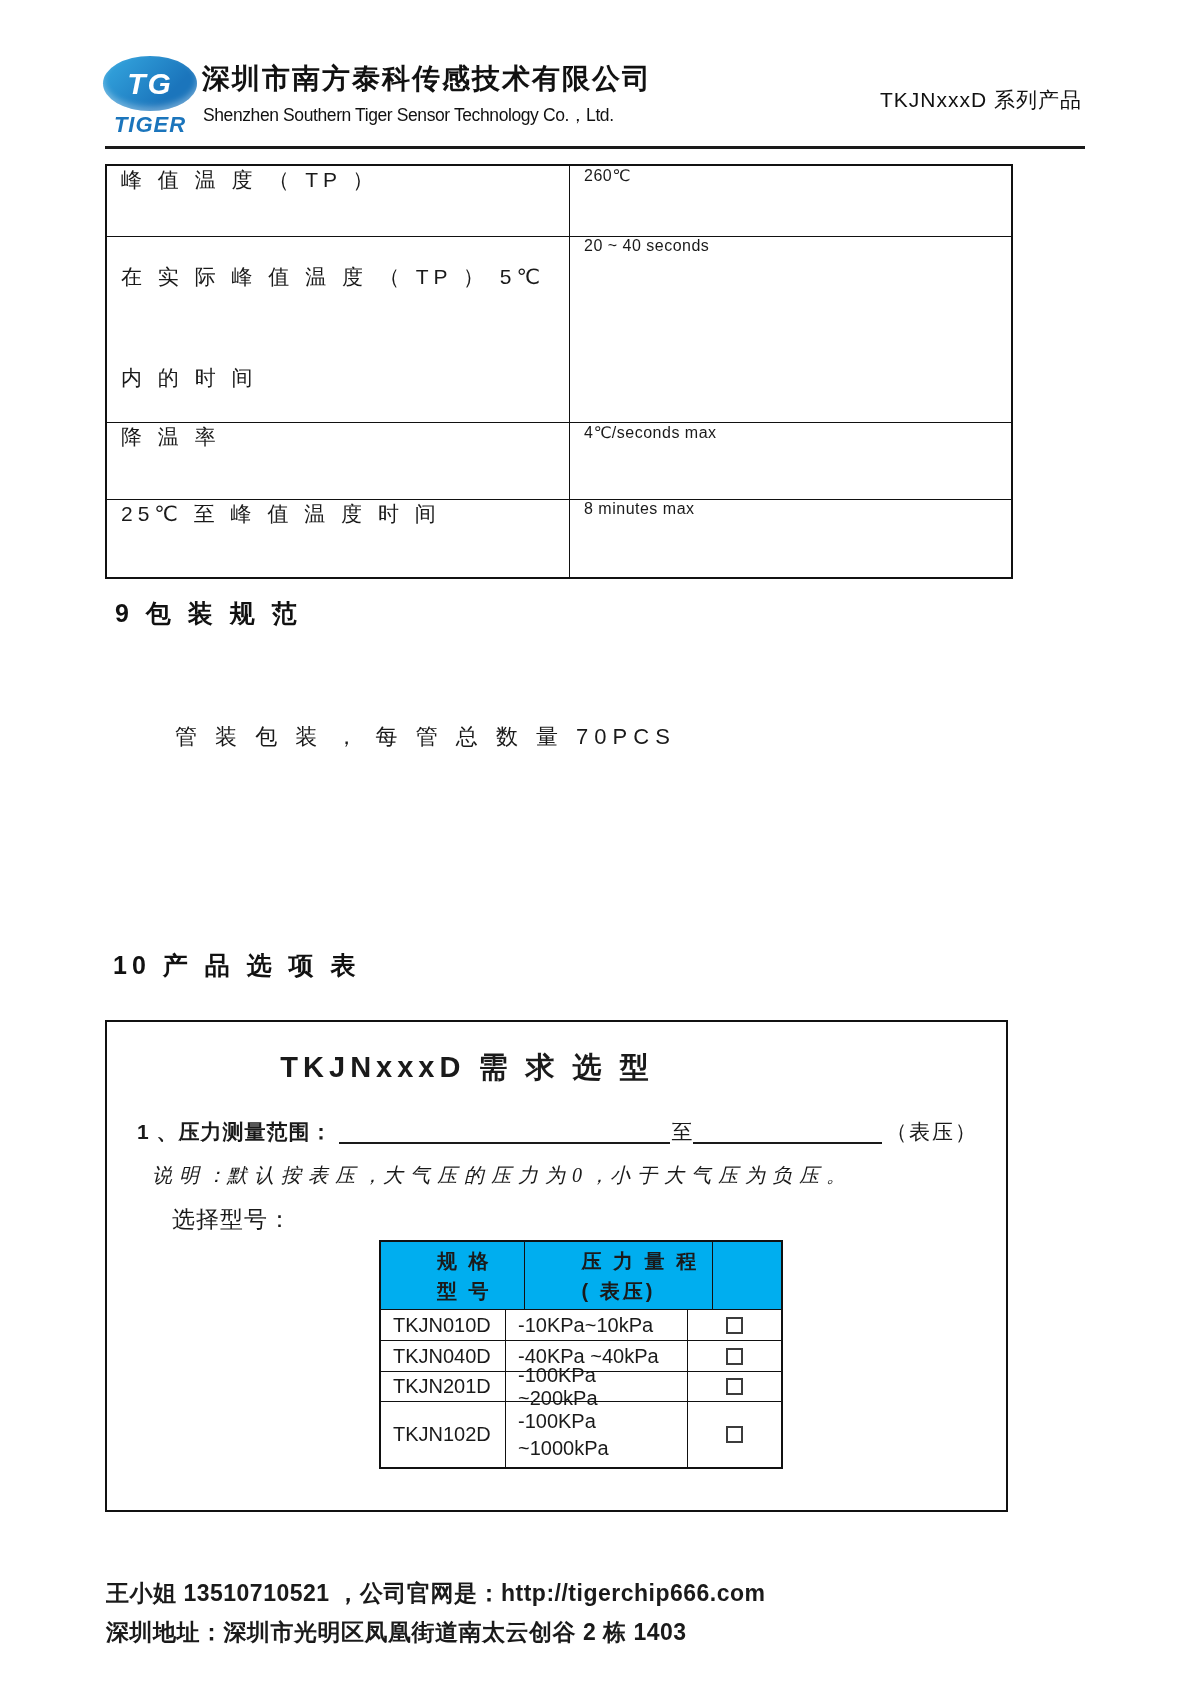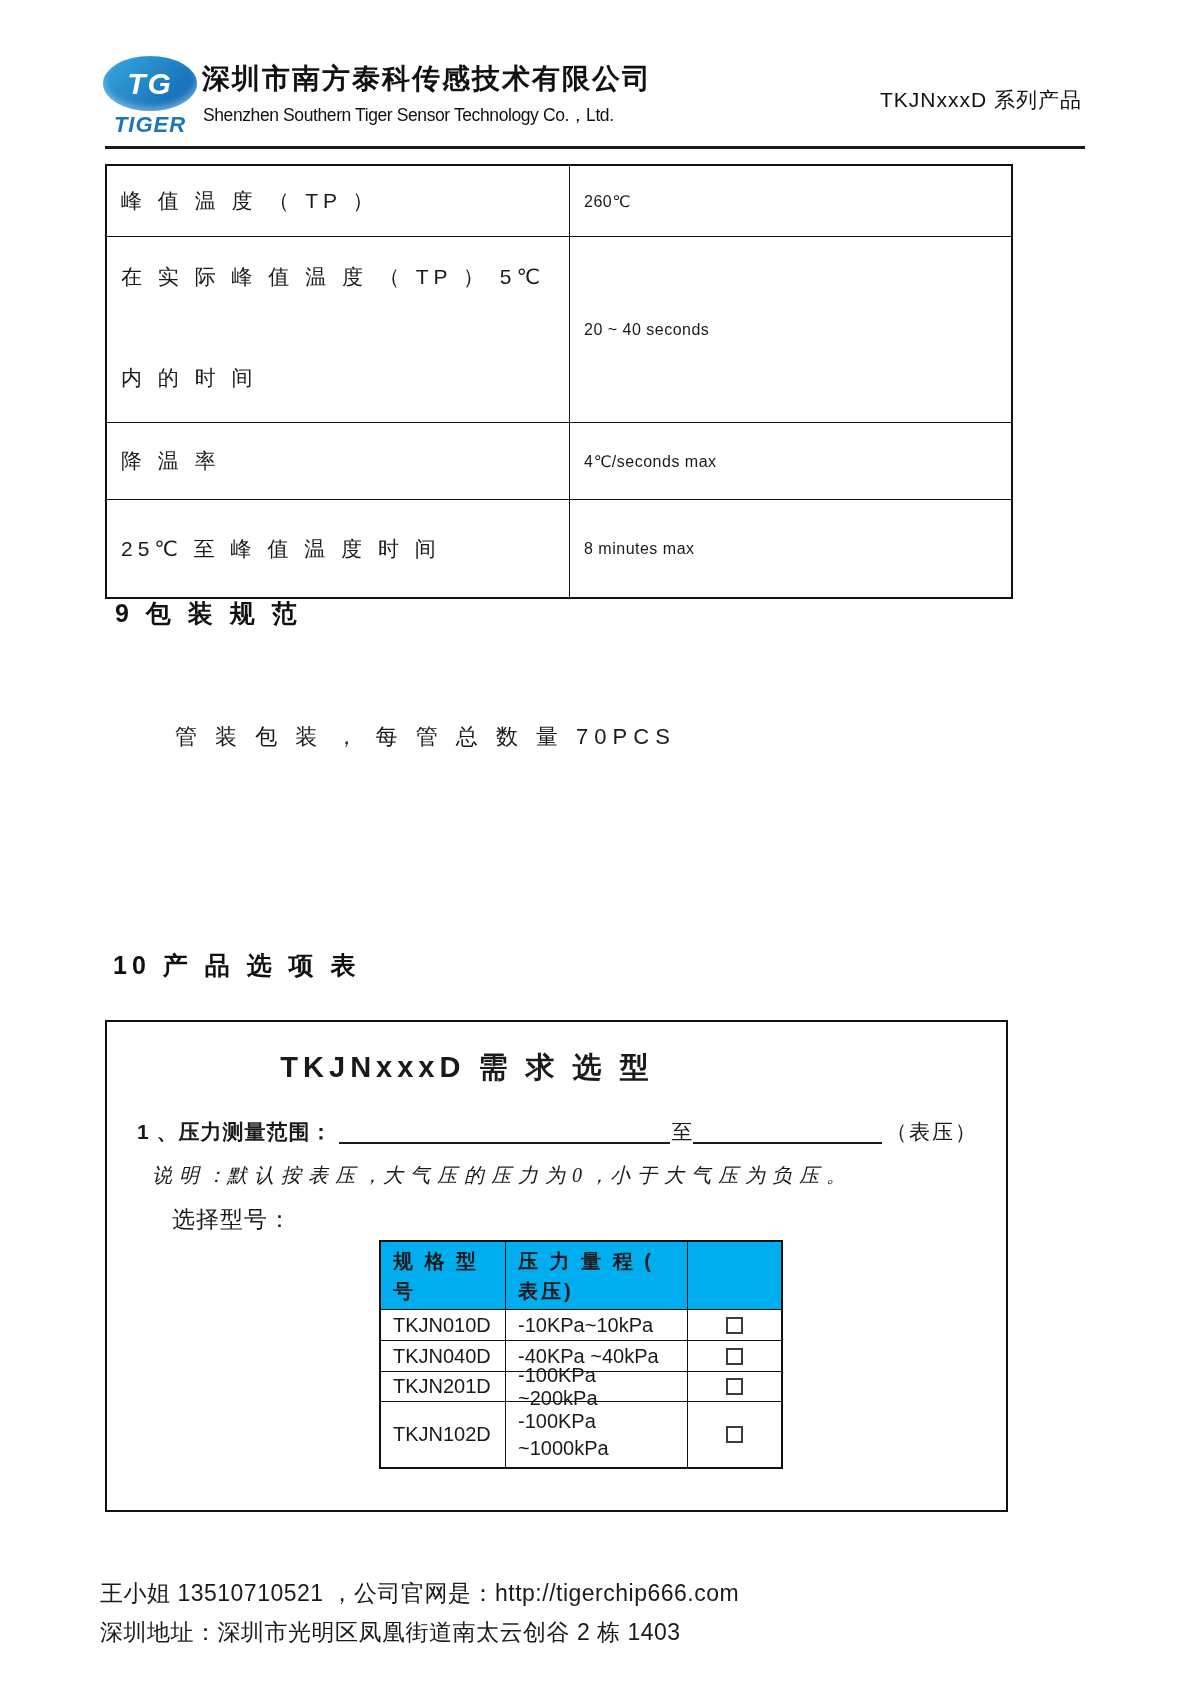--- a/index.html
+++ b/index.html
@@ -48,21 +48,21 @@
     width: 980px; height: 3px; background: #1a1a1a;
   }
 
   
   .spec-table {
     position: absolute; left: 105px; top: 164px; width: 908px;
     border: 2.5px solid #111;
   }
   .sr { display: flex; border-top: 1.5px solid #111; }
   .sr:first-child { border-top: none; }
-  .sc { padding: 0 14px; display: flex; align-items: center; }
+  .sc { padding: 0 14px; display: flex; align-items: flex-start; }
   .sc.l {
     width: 463px; border-right: 1.5px solid #111;
     font-size: 21px; letter-spacing: 5px; white-space: nowrap;
   }
   .sc.r { flex: 1; font-size: 16px; letter-spacing: 0.5px; }
   .sc.l.two {
     flex-direction: column; align-items: flex-start;
     justify-content: space-between; padding-top: 26px; padding-bottom: 30px;
   }
 
@@ -111,30 +111,30 @@
     position: absolute; left: 272px; top: 218px; width: 404px;
     border: 2px solid #111; border-collapse: collapse;
   }
   .mr { display: flex; border-top: 1.5px solid #111; }
   .mr:first-child { border-top: none; }
   .mc { padding: 2px 12px; display: flex; align-items: center; }
   .mc.c1 { width: 125px; border-right: 1.5px solid #111; font-size: 20px; }
   .mc.c2 { width: 182px; border-right: 1.5px solid #111; font-size: 20px; }
   .mc.c3 { flex: 1; justify-content: center; }
   .mr.head { background: var(--cyan, #00aeef); height: 67px; }
-  .mr.head .mc { font-weight: bold; font-size: 20px; letter-spacing: 3px; line-height: 1.5; }
+  .mr.head .mc { font-weight: bold; font-size: 20px; letter-spacing: 3px; line-height: 1.5; margin-left: 44px; }
   .mr.body { height: 31px; }
   .mr.body.tall { height: 66px; }
   .mc.c2.two { flex-direction: column; align-items: flex-start; justify-content: center; line-height: 1.35; }
   .checkbox {
     width: 17px; height: 17px; border: 2px solid #3c3c3c; background: #fff; display: inline-block;
   }
 
   
-  .footer-line { position: absolute; left: 100px; font-size: 23px; letter-spacing: 0.5px; white-space: nowrap; }
+  .footer-line { position: absolute; left: 106px; font-size: 23px; letter-spacing: 0.5px; white-space: nowrap; font-weight: bold; }
   .footer-line.f1 { top: 1578px; }
   .footer-line.f2 { top: 1617px; }
 </style>
 </head>
 <body>
 
 <div class="page">
 
   <div class="logo-ellipse">
     <span>TG</span>
@@ -164,21 +164,21 @@
       </div>
     </div>
     <div class="sr" style="height:77px">
       <div class="sc l">
         <span>降 温 率</span>
       </div>
       <div class="sc r">
         <span>4℃/seconds max</span>
       </div>
     </div>
-    <div class="sr" style="height:98px">
+    <div class="sr" style="height:78px">
       <div class="sc l">
         <span>25℃ 至 峰 值 温 度 时 间</span>
       </div>
       <div class="sc r">
         <span>8 minutes max</span>
       </div>
     </div>
   </div>
 
   <div class="h-section" style="left:115px; top:597px">9  包 装 规 范</div>

